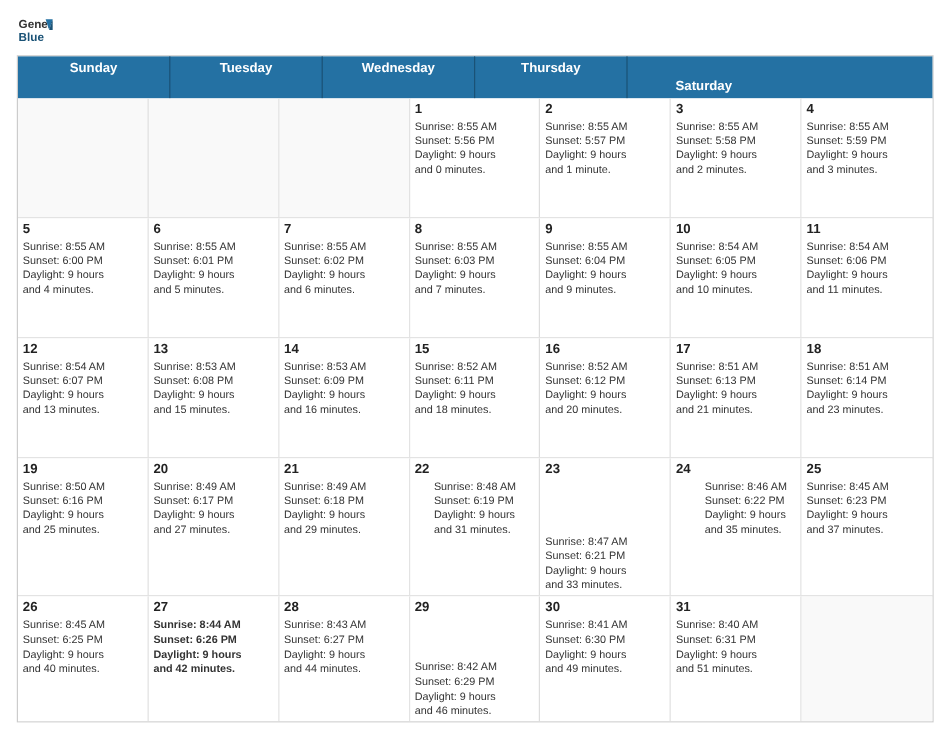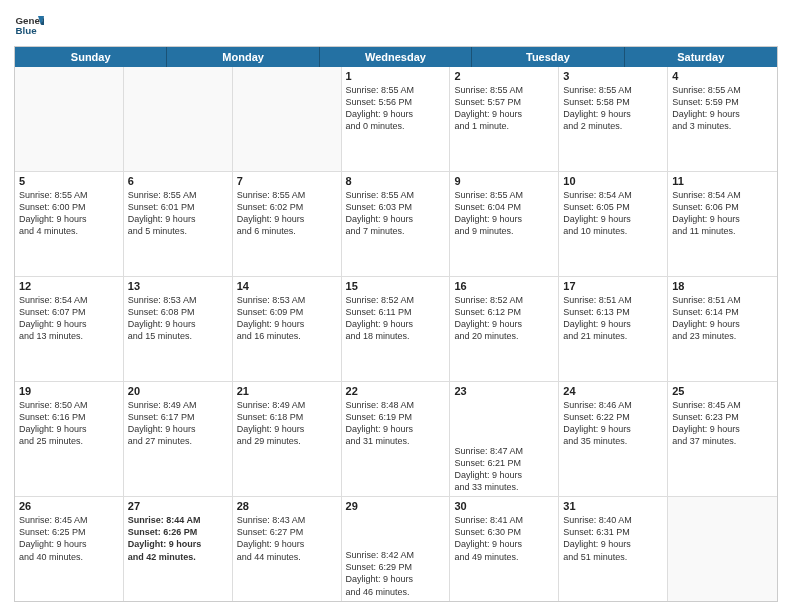--- a/index.html
+++ b/index.html
@@ -47,33 +47,34 @@
       color: #444;
     }
     .calendar {
       flex: 1;
       display: flex;
       flex-direction: column;
       border: 1px solid #ccc;
     }
     .cal-header {
       display: grid;
-      grid-template-columns: repeat(5, 1fr);
+      grid-template-columns: repeat(6, 1fr);
       background: #2471a3;
     }
     .cal-header-cell {
       color: #fff;
       font-size: 11px;
       font-weight: bold;
       padding: 4px 4px;
       text-align: center;
       border-right: 1px solid #1a5276;
     }
     .cal-header-cell:last-child {
       border-right: none;
+      margin-top: 15px;
     }
     .cal-body {
       flex: 1;
       display: flex;
       flex-direction: column;
     }
     .cal-row {
       display: grid;
       grid-template-columns: repeat(7, 1fr);
       flex: 1;
@@ -124,23 +125,23 @@
     </div>
     <div class="title-block">
       <h1></h1>
       <h2></h2>
     </div>
   </div>
 
   <div class="calendar">
     <div class="cal-header">
     <div class="cal-header-cell">Sunday</div>
-        <div class="cal-header-cell">Monday</div>
+        <div class="cal-header-cell">Tuesday</div>
         <div class="cal-header-cell">Wednesday</div>
-        <div class="cal-header-cell">Tuesday</div>
+        <div class="cal-header-cell">Thursday</div>
         <div class="cal-header-cell">Saturday</div>
       </div>
     <div class="cal-body">
     <div class="cal-row">
           <div class="cal-cell empty"></div>
           <div class="cal-cell empty"></div>
           <div class="cal-cell empty"></div>
           <div class="cal-cell">
             <div class="day-num">1</div>
             <div class="cell-info" style="white-space: pre-line;">Sunrise: 8:55 AM
@@ -289,35 +290,35 @@
           </div>
           <div class="cal-cell">
             <div class="day-num">21</div>
             <div class="cell-info" style="white-space: pre-line;">Sunrise: 8:49 AM
 Sunset: 6:18 PM
 Daylight: 9 hours
 and 29 minutes.</div>
           </div>
           <div class="cal-cell">
             <div class="day-num">22</div>
-            <div class="cell-info" style="white-space: pre-line;">Sunrise: 8:48 AM
+            <div class="cell-info" style="white-space: pre-line; margin-left: 16px;">Sunrise: 8:48 AM
 Sunset: 6:19 PM
 Daylight: 9 hours
 and 31 minutes.</div>
           </div>
           <div class="cal-cell">
             <div class="day-num">23</div>
             <div class="cell-info" style="white-space: pre-line; margin-top: 46px;">Sunrise: 8:47 AM
 Sunset: 6:21 PM
 Daylight: 9 hours
 and 33 minutes.</div>
           </div>
           <div class="cal-cell">
             <div class="day-num">24</div>
-            <div class="cell-info" style="white-space: pre-line;">Sunrise: 8:46 AM
+            <div class="cell-info" style="white-space: pre-line; margin-left: 24px;">Sunrise: 8:46 AM
 Sunset: 6:22 PM
 Daylight: 9 hours
 and 35 minutes.</div>
           </div>
           <div class="cal-cell">
             <div class="day-num">25</div>
             <div class="cell-info" style="white-space: pre-line;">Sunrise: 8:45 AM
 Sunset: 6:23 PM
 Daylight: 9 hours
 and 37 minutes.</div>

